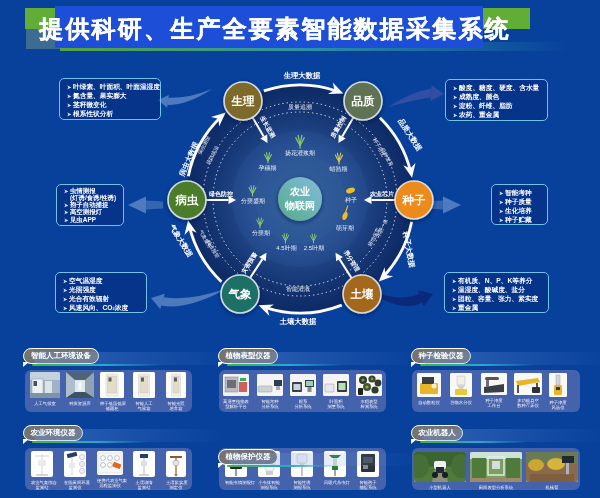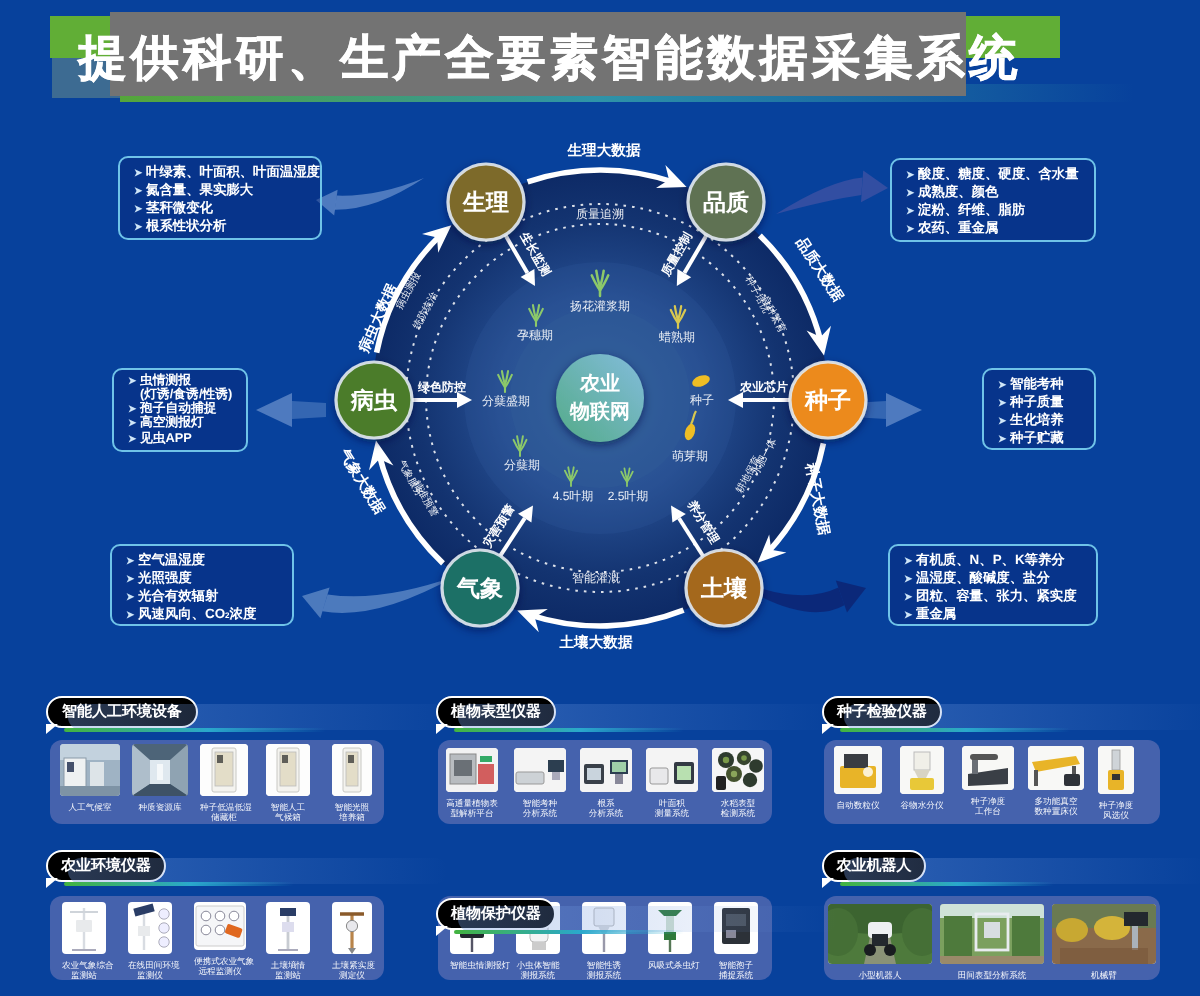--- a/index.html
+++ b/index.html
@@ -1,32 +1,32 @@
 <!DOCTYPE html>
 <html><head><meta charset="utf-8">
 <style>
 *{margin:0;padding:0;box-sizing:border-box}
 html,body{width:600px;height:498px;overflow:hidden}
 body{position:relative;background:#07419c;font-family:"Liberation Sans",sans-serif}
 .banner-green{position:absolute;left:25px;top:8px;width:505px;height:21px;background:#61ae36}
 .banner-steel{position:absolute;left:26px;top:29px;width:110px;height:20px;background:#3d6b92}
 .banner-stripe{position:absolute;left:60px;top:42px;width:528px;height:9px;background:linear-gradient(to right,#55a63a,#2f94a8 45%,rgba(40,100,170,0.0) 96%)}
-.banner-blue{position:absolute;left:55px;top:6px;width:428px;height:42px;background:#737373;display:flex;align-items:center;justify-content:center;padding-left:12px;padding-top:4px}
+.banner-blue{position:absolute;left:55px;top:6px;width:428px;height:42px;background:#1d4ed8;display:flex;align-items:center;justify-content:center;padding-left:12px;padding-top:4px}
 .banner-blue span{color:#fff;font-size:24px;font-weight:bold;letter-spacing:2.2px;white-space:nowrap;-webkit-text-stroke:0.3px #fff}
 .lbox{position:absolute;border:1.3px solid #6fc3e8;border-radius:5px;background:rgba(8,38,120,0.45);color:#fff;padding-left:7px}
 .li{white-space:nowrap;font-weight:bold}
 .bl{color:#cfe6f8;font-size:5px;line-height:1px}
 .nodetxt{fill:#fff;font-size:11.5px;font-weight:bold;text-anchor:middle;font-family:"Liberation Sans",sans-serif}
 .ctr{fill:#fff;font-size:10px;font-weight:bold;text-anchor:middle;font-family:"Liberation Sans",sans-serif}
 .ring{fill:#fff;font-size:7.3px;font-weight:bold;text-anchor:middle;font-family:"Liberation Sans",sans-serif}
 .dl{fill:rgba(255,255,255,0.92);text-anchor:middle;font-family:"Liberation Sans",sans-serif}
 .inl{fill:#fff;font-size:6px;font-weight:bold;text-anchor:middle;font-family:"Liberation Sans",sans-serif}
 .st{fill:rgba(255,255,255,0.9);font-size:6px;text-anchor:middle;font-family:"Liberation Sans",sans-serif}
 .panel{position:absolute;background:rgba(185,160,205,0.35);border-radius:6px}
-.pill{position:absolute;height:16px;border:1.4px solid #fff;border-radius:9px;background:#000000;color:#fff;font-size:7.5px;font-weight:bold;display:flex;align-items:center;justify-content:center;white-space:nowrap;z-index:3}
+.pill{position:absolute;height:16px;border:1.4px solid #fff;border-radius:9px;background:#737373;color:#fff;font-size:7.5px;font-weight:bold;display:flex;align-items:center;justify-content:center;white-space:nowrap;z-index:3}
 .ptail{position:absolute;left:-1px;bottom:-4px;width:0;height:0;border-left:6px solid #fff;border-bottom:5px solid transparent}
 .pglow{position:absolute;left:10px;top:3px;height:13px;background:linear-gradient(to right,rgba(110,150,220,0.38),rgba(110,150,220,0));border-radius:7px;z-index:-1}
 .pline{position:absolute;left:8px;bottom:-3px;height:2.5px;background:linear-gradient(to right,#43b33f,#2aa8cc 55%,rgba(40,120,190,0));border-radius:2px;z-index:-1}
 .cell{position:absolute;text-align:center;z-index:2}
 .pimg{background:#fff;border-radius:2px;overflow:hidden;margin:0 auto}
 .pimg svg{display:block}
 .clab{color:rgba(255,255,255,0.95);font-size:4.3px;line-height:5.2px;margin-top:2.5px;white-space:nowrap}
 </style></head>
 <body>
 <div class="banner-green"></div>

